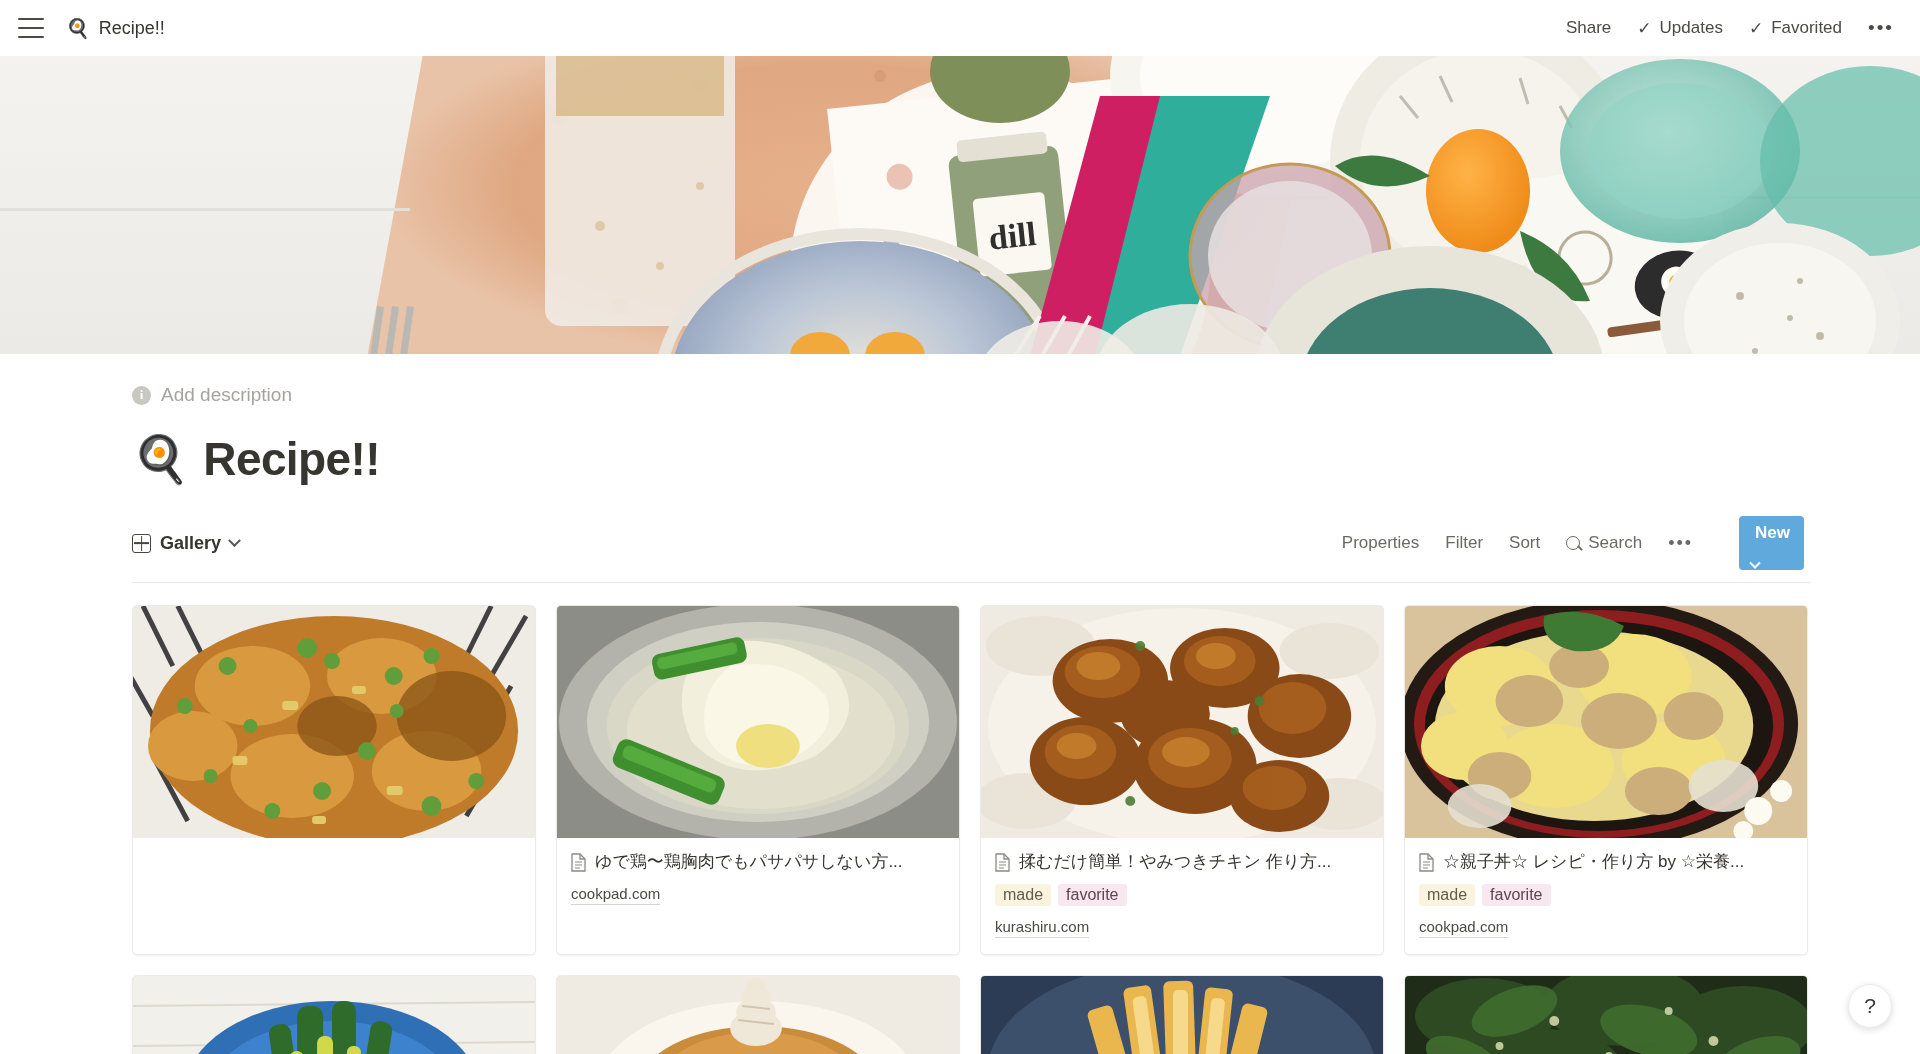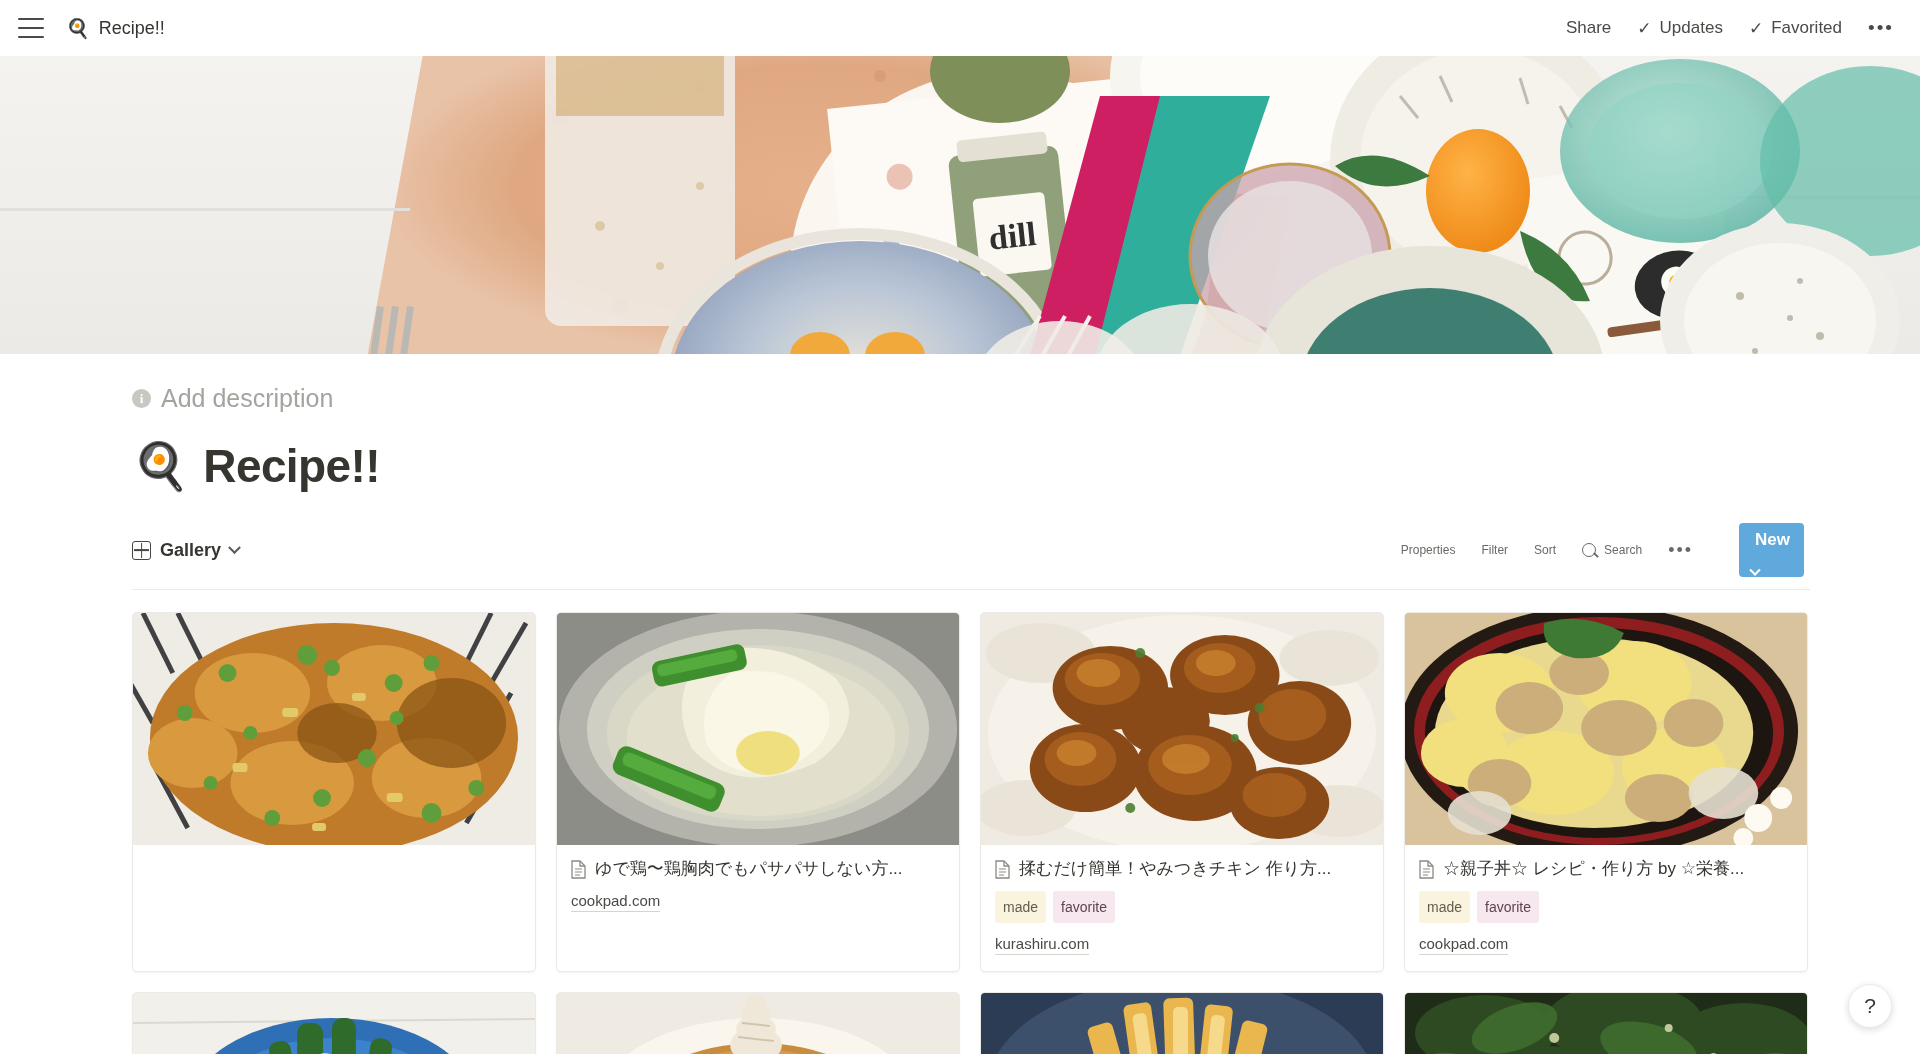--- a/index.html
+++ b/index.html
@@ -37,21 +37,21 @@
   .content { padding:0 0 0 0; }
   .inner { width:1700px; margin:0 auto; padding-left:22px; }
 
   .desc { display:flex; align-items:center; gap:10px; margin-top:30px; cursor:pointer; }
   .info-icon {
     width:19px; height:19px; border-radius:50%;
     background:#c9c7c2; color:#fff;
     font-size:13px; font-weight:bold; font-family:"Liberation Serif", serif;
     display:flex; align-items:center; justify-content:center;
   }
-  .desc-text { font-size:25px; color:#a5a39e; }
+  .desc-text { font-size:19px; color:#a5a39e; }
 
   .page-title { display:flex; align-items:center; gap:14px; margin-top:26px; }
   .pt-emoji { font-size:46px; line-height:1; }
   .pt-text { font-size:46px; font-weight:bold; letter-spacing:-0.6px; color:#37352f; }
 
   
   .toolbar {
     margin-top:30px;
     display:flex; align-items:center;
     border-bottom:1px solid #eceae6;
@@ -59,21 +59,21 @@
     padding-right:6px;
   }
   .view-tab { display:flex; align-items:center; gap:9px; cursor:pointer; font-weight:bold; font-size:18px; color:#37352f; }
   .grid-ico { width:19px; height:19px; border:1.8px solid #47453f; border-radius:3px; position:relative; }
   .grid-ico::before, .grid-ico::after { content:""; position:absolute; background:#47453f; }
   .grid-ico::before { left:50%; top:1px; bottom:1px; width:1.8px; transform:translateX(-50%); }
   .grid-ico::after { top:50%; left:1px; right:1px; height:1.8px; transform:translateY(-50%); }
   .chev { width:9px; height:9px; border-right:2px solid #5c5a54; border-bottom:2px solid #5c5a54; transform:rotate(45deg) translate(-2px,-2px); }
   .tb-grow { flex:1; }
   .tools { display:flex; align-items:center; gap:26px; }
-  .tool { font-size:12px; color:#6b6964; cursor:pointer; display:flex; align-items:center; gap:8px; white-space:nowrap; }
+  .tool { font-size:17px; color:#6b6964; cursor:pointer; display:flex; align-items:center; gap:8px; white-space:nowrap; }
   .search-ico { width:14px; height:14px; border:1.8px solid #6b6964; border-radius:50%; position:relative; display:inline-block; }
   .search-ico::after { content:""; position:absolute; width:6px; height:1.8px; background:#6b6964; right:-4px; bottom:0px; transform:rotate(45deg); }
   .tool-dots { letter-spacing:2px; font-size:18px; color:#6b6964; cursor:pointer; }
   .new-btn {
     display:flex; align-items:stretch;
     background:#5fa9dd; border-radius:4px; overflow:hidden;
     margin-left:20px; cursor:pointer;flex-direction:column;
   }
   .new-label { color:#fff; font-weight:bold; font-size:17px; padding:7px 14px 7px 16px; }
   .new-sep { width:1px; background:rgba(255,255,255,0.32); margin:6px 0; }
@@ -96,21 +96,21 @@
   .card-img svg { display:block; width:100%; height:100%; }
   .card-body { padding:13px 14px 16px 14px; }
   .card-title-row { display:flex; align-items:flex-start; gap:9px; }
   .doc-ico { flex:0 0 auto; width:15px; height:19px; position:relative; margin-top:2px; }
   .doc-ico svg { display:block; }
   .card-title {
     font-size:17px; color:#37352f; line-height:1.3;
     white-space:nowrap; overflow:hidden; text-overflow:ellipsis;
   }
   .tags { display:flex; gap:7px; margin-top:11px; }
-  .tag { font-size:14px; padding:8px 8px; border-radius:3px; white-space:nowrap; }
+  .tag { font-size:16px; padding:2px 8px; border-radius:3px; white-space:nowrap; }
   .tag-made { background:#faf3dd; color:#5f5betc; color:#605c4e; }
   .tag-fav { background:#f7e7ee; color:#5d4450; }
   .card-src {
     margin-top:11px; font-size:15px; color:#4b4a46;
     border-bottom:1px solid #d6d4d0; display:inline-block; line-height:1.35;
   }
 
   
   .gallery-row2 { margin-top:20px; }
   .card-row2 { height:120px; }

